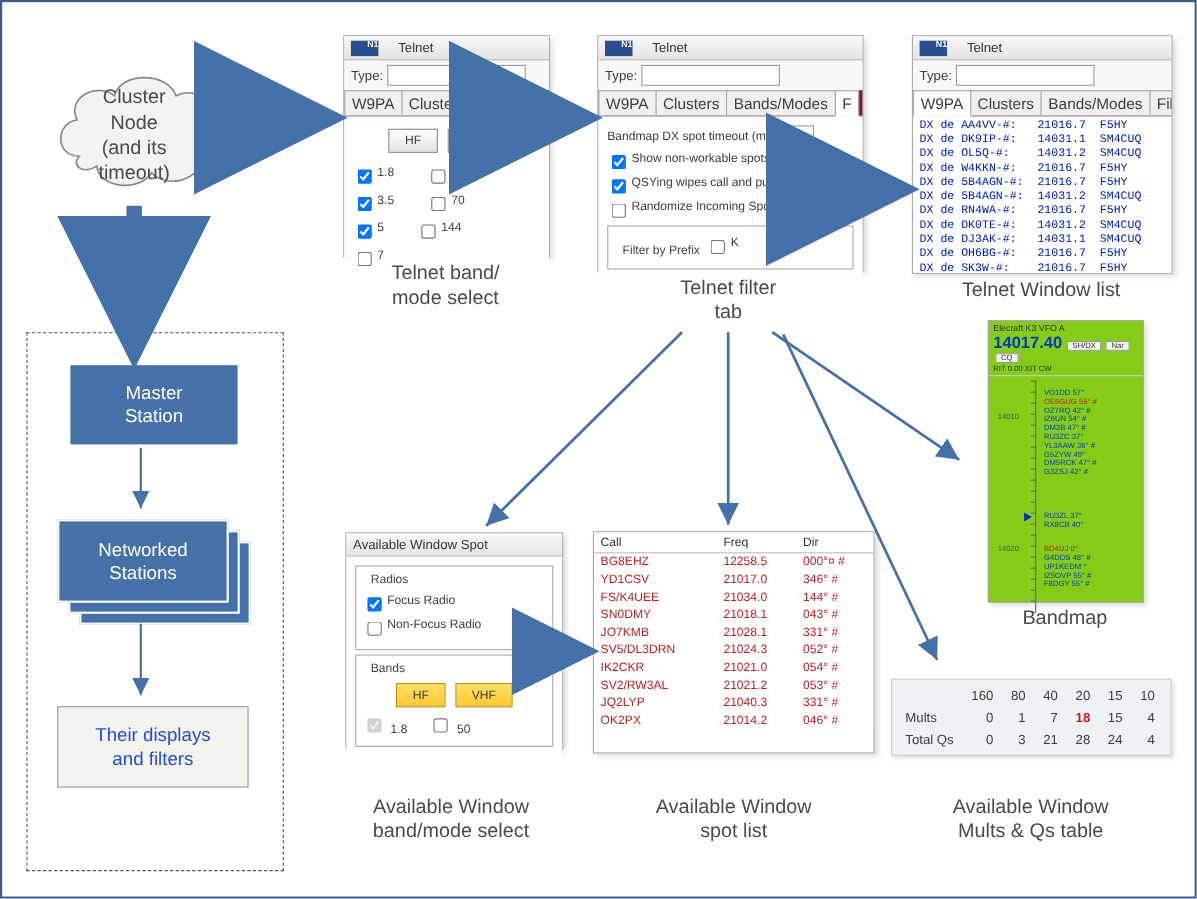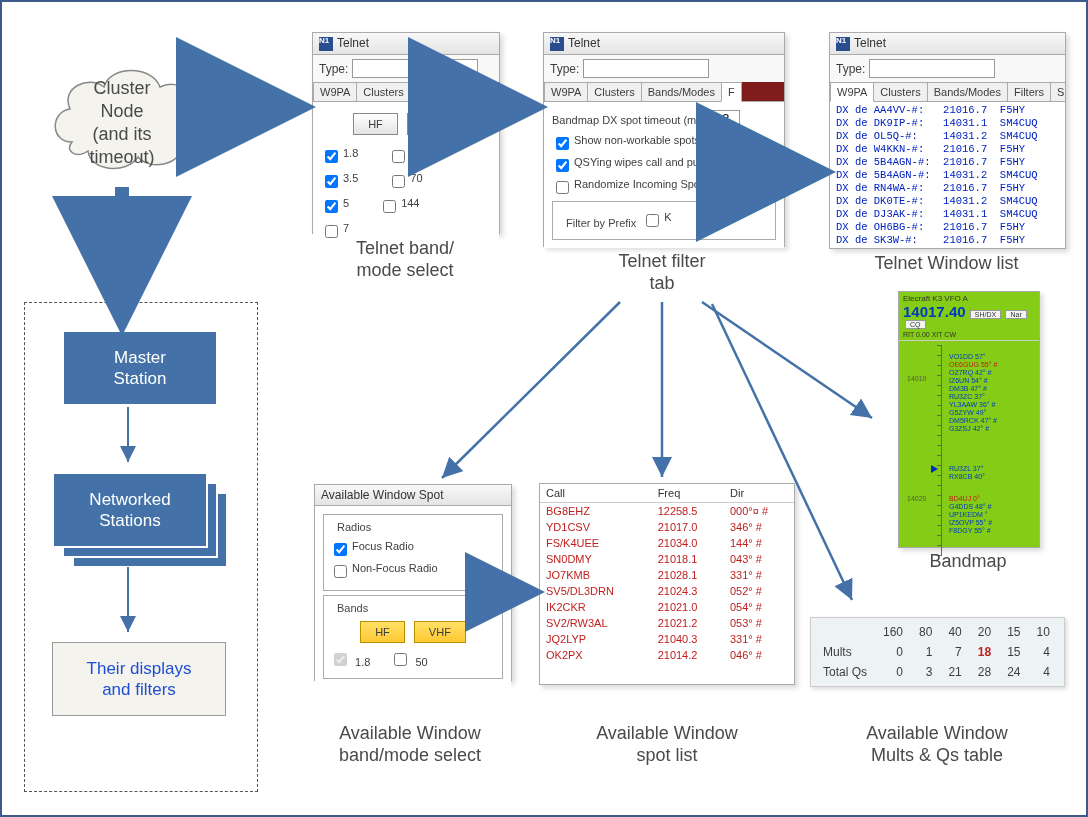--- a/index.html
+++ b/index.html
@@ -5,24 +5,24 @@
 body{margin:0;font-family:Arial,sans-serif;font-size:11px;color:#3d3d3d;background:#fff}
 .canvas{position:relative;width:1088px;height:817px;border:2px solid #3d5a8a;box-sizing:border-box}
 .cloud{position:absolute;left:40px;top:45px;width:160px;height:140px}
 .cloud svg{position:absolute;left:0;top:0}
 .cloud-text{position:absolute;left:0;top:30px;width:160px;text-align:center;font-size:18px;color:#4a4a4a;line-height:23px}
 .blue-box{position:absolute;background:#4472a8;color:#fff;display:flex;align-items:center;justify-content:center;text-align:center;font-size:17px;line-height:21px}
 .grey-box{position:absolute;background:#f4f3ed;border:1px solid #999;display:flex;align-items:center;justify-content:center;text-align:center;font-size:17px;color:#1d4ed8;line-height:21px}
 .stack-box{position:absolute;background:#4472a8;border:2px solid #fff}
 .panel{position:absolute;background:#f2f2f2;border:1px solid #aaa;box-shadow:3px 3px 5px rgba(0,0,0,0.15)}
 .titlebar{background:linear-gradient(#f8f8f8,#e4e4e4);padding:3px 6px;font-size:12px;color:#333;border-bottom:1px solid #aaa}
-.titlebar .logo{display:inline-block;width:14px;height:14px;background:#2a4d8f;color:#fff;font-size:8px;font-weight:bold;line-height:7px;text-align:left;vertical-align:middle;margin-right:4px}
+.titlebar .logo{display:inline-block;width:25px;height:14px;background:#2a4d8f;color:#fff;font-size:8px;font-weight:bold;line-height:7px;text-align:right;vertical-align:middle;margin-right:18px}
 .type-row{padding:4px 6px;font-size:12px;background:#f8f8f8}
 .type-row input{width:120px;height:15px;border:1px solid #999;background:#fff}
-.tabrow{display:flex;font-size:11px;background:#7f1d1d;border-bottom:1px solid #aaa}
+.tabrow{display:flex;font-size:14px;background:#7f1d1d;border-bottom:1px solid #aaa}
 .tab{padding:3px 6px;border:1px solid #aaa;border-bottom:none;background:#f0f0f0;margin-right:-1px;white-space:nowrap}
 .tab.active{background:#fff;border-bottom:1px solid #fff;margin-bottom:-1px}
 .panel-body{padding:8px;background:#fff}
 .btn{display:inline-block;border:1px solid #888;background:linear-gradient(#fff,#e4e4e4);padding:4px 14px;font-size:11px;margin:3px}
 .btn-y{background:linear-gradient(#ffe066,#ffc933);border:1px solid #b89000}
 .cb{display:flex;align-items:flex-start;margin:3px 0;font-size:11px}
 .cb input{margin-right:5px}
 .caption{position:absolute;font-size:18px;color:#4a4a4a;text-align:center;line-height:22px}
 .dx-list{font-family:'Courier New',monospace;font-size:10.5px;color:#0020c0;padding:2px 6px;background:#fff;line-height:13px;white-space:pre}
 .spot-table{font-size:11px;width:100%;border-collapse:collapse;background:#fff}

